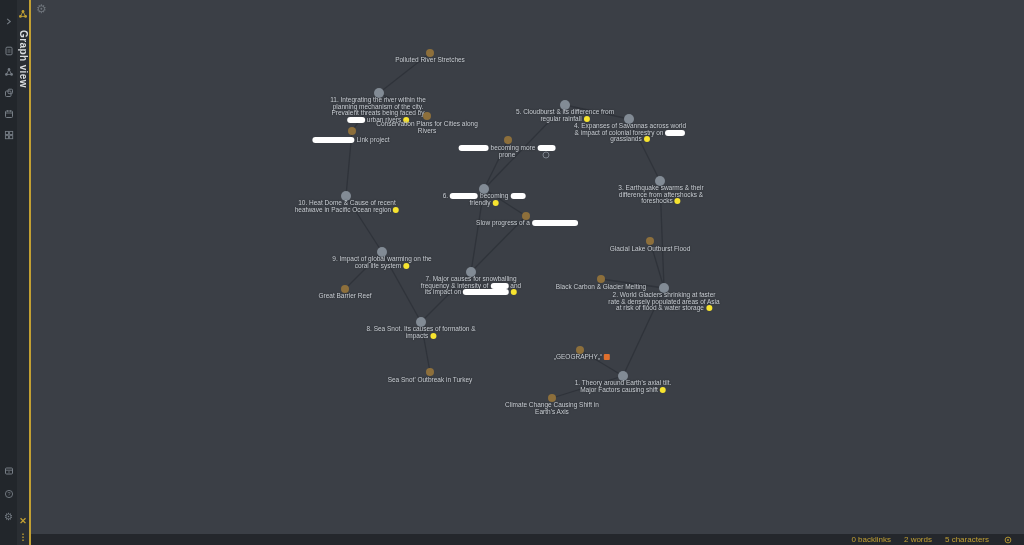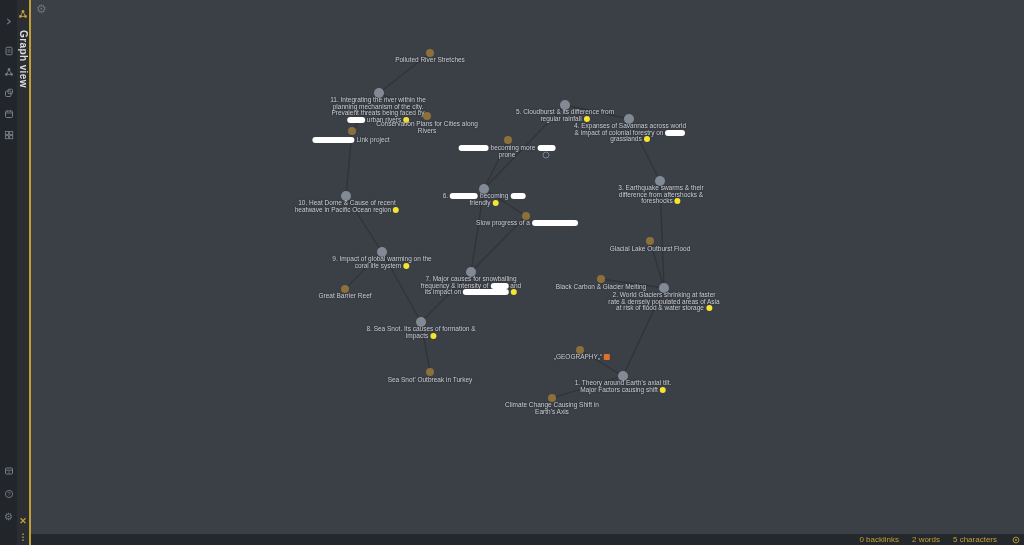--- a/index.html
+++ b/index.html
@@ -36,21 +36,21 @@
   .dot.note{width:10px;height:10px;background:var(--note,#828b95);}
   .dot.topic{width:8px;height:8px;background:var(--topic,#8d6f3b);}
   .dot.phantom{width:7px;height:7px;background:transparent;border:1.5px solid #7b828b;box-sizing:border-box;}
   .nlabel{position:absolute;transform:translateX(-50%);color:var(--label,#c9ced4);text-shadow:0 0 2px rgba(0,0,0,.45);}
   .lline{display:flex;align-items:center;justify-content:center;gap:2px;white-space:nowrap;font-size:6.5px;line-height:6.6px;height:6.6px;}
   .redact{display:inline-block;height:6px;border-radius:3px;background:var(--redact,#ffffff);flex:0 0 auto;}
   .ydot{display:inline-block;width:6px;height:6px;border-radius:50%;background:var(--tag,#f7e42f);flex:0 0 auto;}
   .osq{display:inline-block;width:6px;height:6px;border-radius:1px;background:var(--osq,#e0702e);flex:0 0 auto;}
 
   
-  .statusbar{position:absolute;left:31px;right:0;bottom:0;height:11px;background:#24272c;display:flex;align-items:center;justify-content:flex-end;gap:13px;padding-right:0;z-index:25;}
+  .statusbar{position:absolute;left:31px;right:0;bottom:0;height:11px;background:#24272c;display:flex;align-items:center;justify-content:flex-end;gap:13px;padding-right:8px;z-index:25;}
   .statusbar span{color:var(--accent,#c2a033);font-size:8px;line-height:8px;}
   .status-ico{display:flex;align-items:center;margin-left:2px;margin-right:4px;}
 </style>
 </head>
 <body>
 
 <div class="app">
 
   <div class="pane">
     <div class="pane-gear">⚙</div>

